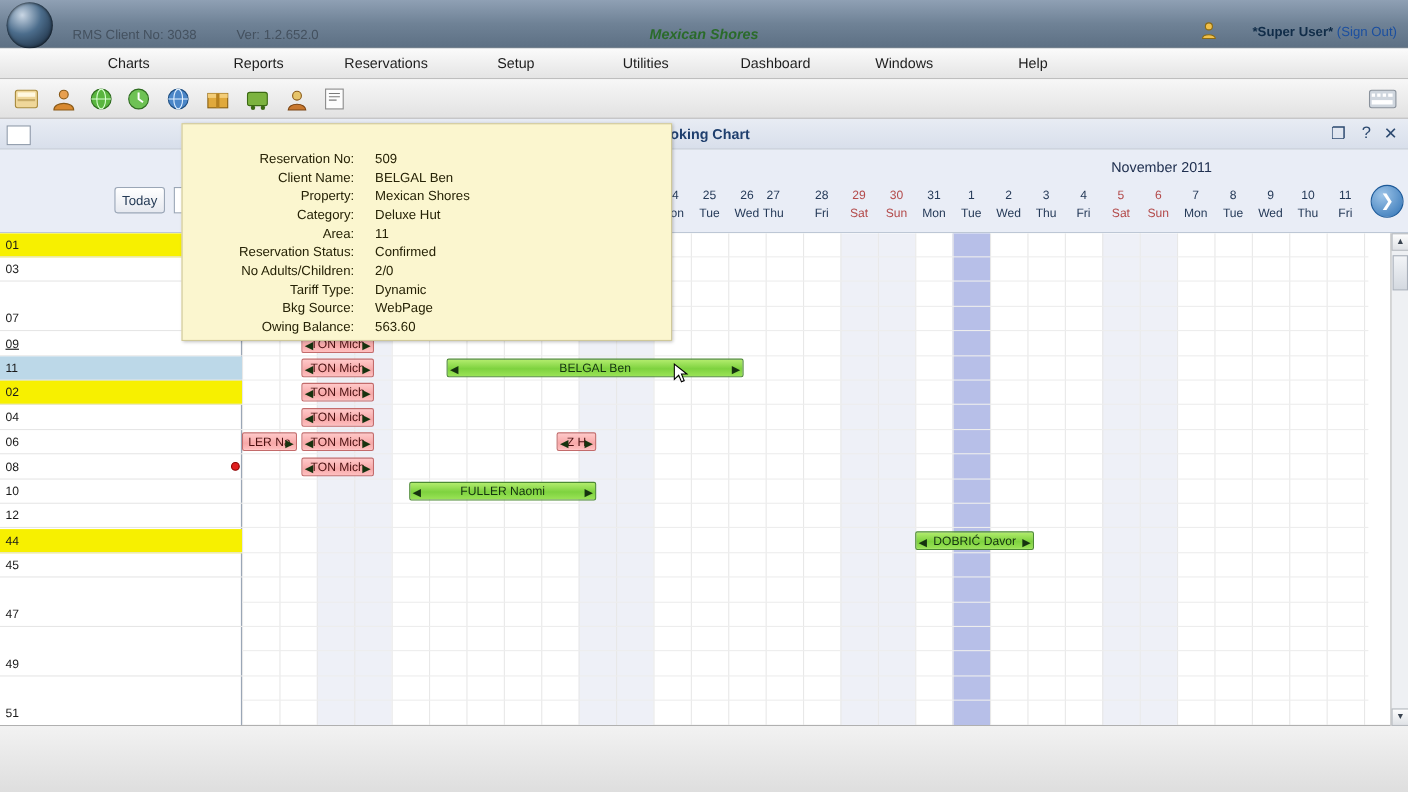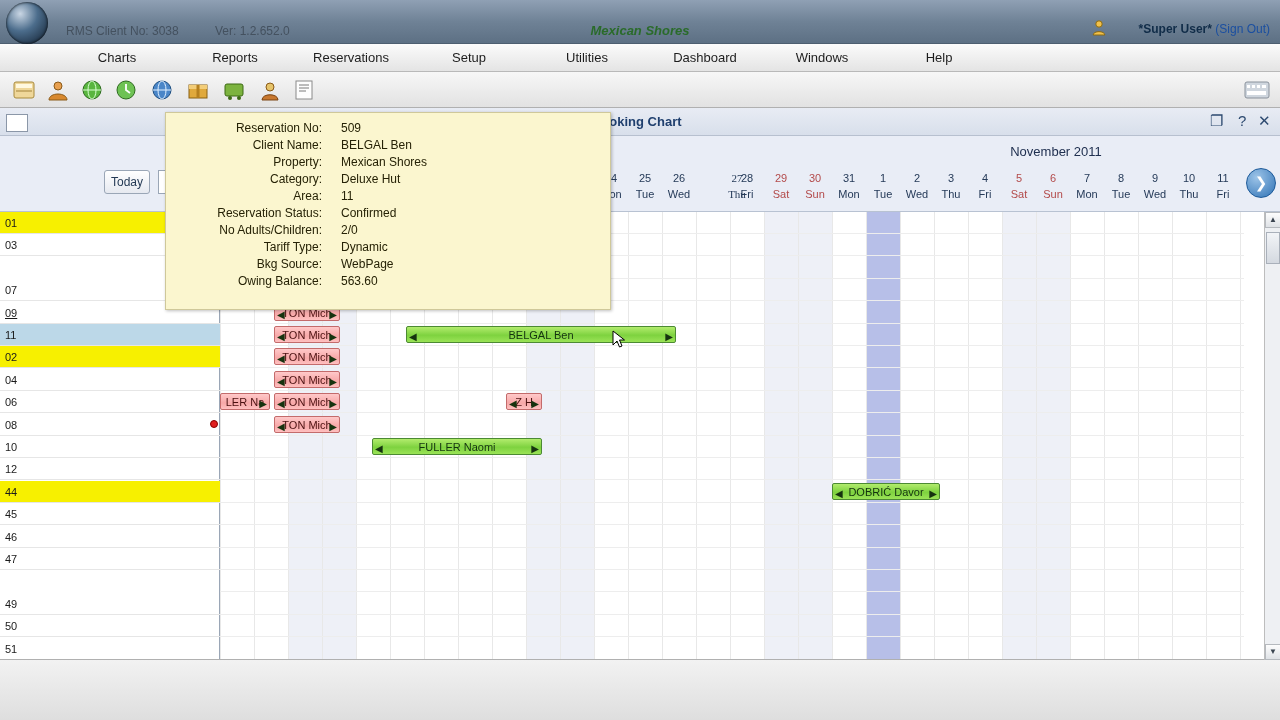--- a/index.html
+++ b/index.html
@@ -218,21 +218,21 @@
     position: absolute; left: 0; top: 660px; width: 1280px; height: 60px;
     background: linear-gradient(#f2f2f2, #dedede);
   }
 
   
   .tooltip {
     position: absolute; left: 165px; top: 112px; width: 446px; height: 198px;
     background: #fbf6cf;
     border: 1px solid #cfc89a;
     box-shadow: 1px 1px 3px rgba(0,0,0,.25);
-    padding: 8px 10px 0 0;
+    padding: 24px 10px 0 0;
   }
   .tt-row { position: relative; height: 17px; }
   .tt-key {
     position: absolute; right: 278px; width: 250px;
     text-align: right; font-size: 12px; color: #262206;
   }
   .tt-val {
     position: absolute; left: 175px; font-size: 12px; color: #262206;
   }
 </style>
@@ -387,21 +387,21 @@
         <div>Mon</div>
       </div>
       <div class="dayhdr" style="left: 628px;">
         <div>25</div>
         <div>Tue</div>
       </div>
       <div class="dayhdr" style="left: 662px;">
         <div>26</div>
         <div>Wed</div>
       </div>
-      <div class="dayhdr" style="left: 720px; font-family: Liberation Serif, serif;">
+      <div class="dayhdr" style="left: 686px;">
         <div>27</div>
         <div>Thu</div>
       </div>
       <div class="dayhdr" style="left: 730px;">
         <div>28</div>
         <div>Fri</div>
       </div>
       <div class="dayhdr weekend" style="left: 764px;">
         <div>29</div>
         <div>Sat</div>
@@ -468,24 +468,22 @@
         <div class="rowlabel" style="top: 89.6px; text-decoration: underline;">09</div>
         <div class="rowlabel hl-blue" style="top: 112px;">11</div>
         <div class="rowlabel hl-yellow" style="top: 134.4px;">02</div>
         <div class="rowlabel" style="top: 156.8px;">04</div>
         <div class="rowlabel" style="top: 179.2px;">06</div>
         <div class="rowlabel" style="top: 201.6px;">08</div>
         <div class="rowlabel" style="top: 224px;">10</div>
         <div class="rowlabel" style="top: 246.4px;">12</div>
         <div class="rowlabel hl-yellow" style="top: 268.8px;">44</div>
         <div class="rowlabel" style="top: 291.2px;">45</div>
-        <div class="rowlabel" style="top: 313.6px;">46</div>
         <div class="rowlabel" style="top: 336px;">47</div>
         <div class="rowlabel" style="top: 380.8px;">49</div>
-        <div class="rowlabel" style="top: 403.2px;">50</div>
         <div class="rowlabel" style="top: 425.6px;">51</div>
       </div>
     <div class="gridbody">
         <div class="weekend-band" style="left: 68px;"></div>
         <div class="weekend-band" style="left: 102px;"></div>
         <div class="weekend-band" style="left: 306px;"></div>
         <div class="weekend-band" style="left: 340px;"></div>
         <div class="weekend-band" style="left: 544px;"></div>
         <div class="weekend-band" style="left: 578px;"></div>
         <div class="weekend-band" style="left: 782px;"></div>

